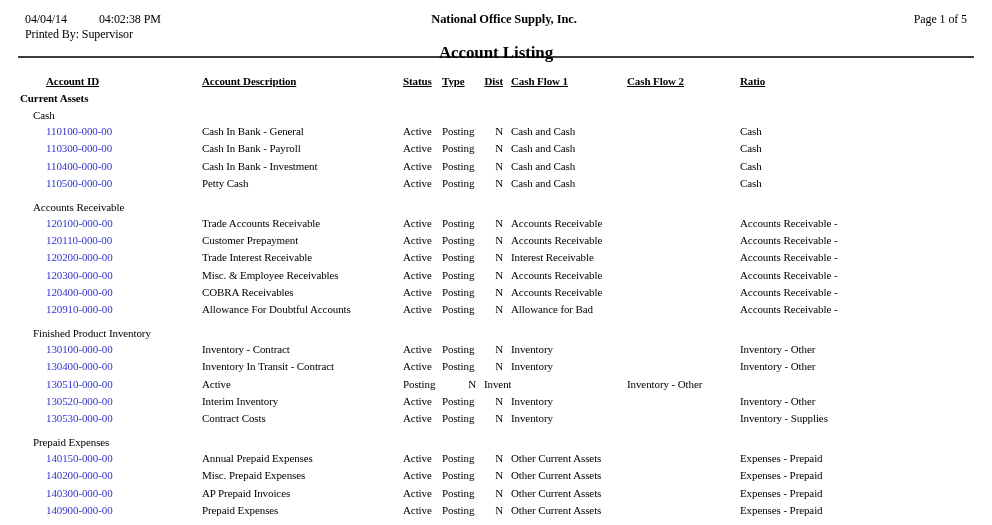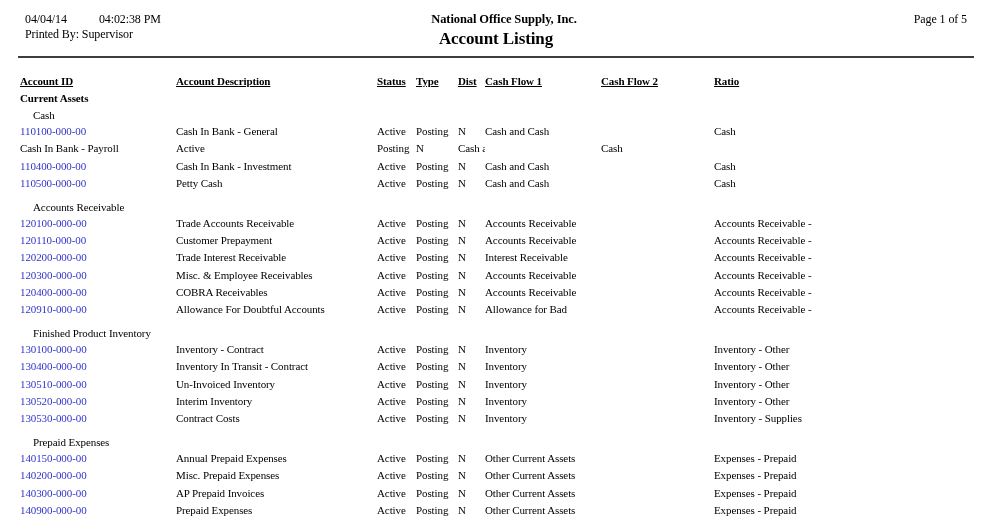--- a/index.html
+++ b/index.html
@@ -11,33 +11,33 @@
   .report { width:992px; height:525px; position:relative; }
 
   
   .hdr { position:relative; height:56px; }
   .hdr-left { position:absolute; left:25px; top:12px; }
   .hdr-left .line1 { font-size:12px; }
   .hdr-left .line1 .time { display:inline-block; margin-left:32px; }
   .hdr-left .line2 { font-size:12px; }
   .hdr-center { position:absolute; left:0; right:0; top:12px; text-align:center; }
   .company { font-size:12.5px; font-weight:bold;padding-left:16px; }
-  .report-title { font-size:17px; font-weight:bold; margin-top:2px; }
+  .report-title { font-size:17px; font-weight:bold; margin-top:16px; }
   .hdr-right { position:absolute; right:25px; top:12px; font-size:12px; }
   .rule { border-top:2px solid #3d3d3d; margin:0 18px; }
 
   
   .tbl { padding:15px 20px 0 20px; }
   .grid {
-    display:grid; 
+    display:grid; margin-left:26px;
     grid-template-columns:156px 201px 39px 42px 27px 116px 113px auto;
     line-height:17.2px; align-items:baseline;
   }
   .colhdr span { font-weight:bold; text-decoration:underline; }
-  .c-dist { text-align:left; padding-right:8px; }
+  .c-dist { text-align:right; padding-right:8px; }
   .group { font-weight:bold; line-height:17px; }
   .section-label { margin-left:13px; line-height:16px; margin-top:7px; }
   .section-label:first-child { margin-top:0; }
   .row { }
   .row a { color:#3333cc; text-decoration:none; cursor:pointer; }
   .c-desc,.c-cf1,.c-cf2,.c-ratio { white-space:nowrap; overflow:hidden; }
 </style>
 </head>
 <body>
 
@@ -81,20 +81,21 @@
     <span class="c-desc">Cash In Bank - General</span>
     <span class="c-status">Active</span>
     <span class="c-type">Posting</span>
     <span class="c-dist">N</span>
     <span class="c-cf1">Cash and Cash</span>
     <span class="c-cf2"></span>
     <span class="c-ratio">Cash</span>
   </div>
 
   <div class="grid row">
+    <span class="c-id"><a>110300-000-00</a></span>
     <span class="c-desc">Cash In Bank - Payroll</span>
     <span class="c-status">Active</span>
     <span class="c-type">Posting</span>
     <span class="c-dist">N</span>
     <span class="c-cf1">Cash and Cash</span>
     <span class="c-cf2"></span>
     <span class="c-ratio">Cash</span>
   </div>
 
   <div class="grid row">
@@ -206,21 +207,20 @@
     <span class="c-status">Active</span>
     <span class="c-type">Posting</span>
     <span class="c-dist">N</span>
     <span class="c-cf1">Inventory</span>
     <span class="c-cf2"></span>
     <span class="c-ratio">Inventory - Other</span>
   </div>
 
   <div class="grid row">
     <span class="c-id"><a>130510-000-00</a></span>
-    <span class="c-desc">Un-Invoiced Inventory</span>
     <span class="c-status">Active</span>
     <span class="c-type">Posting</span>
     <span class="c-dist">N</span>
     <span class="c-cf1">Inventory</span>
     <span class="c-cf2"></span>
     <span class="c-ratio">Inventory - Other</span>
   </div>
 
   <div class="grid row">
     <span class="c-id"><a>130520-000-00</a></span>

